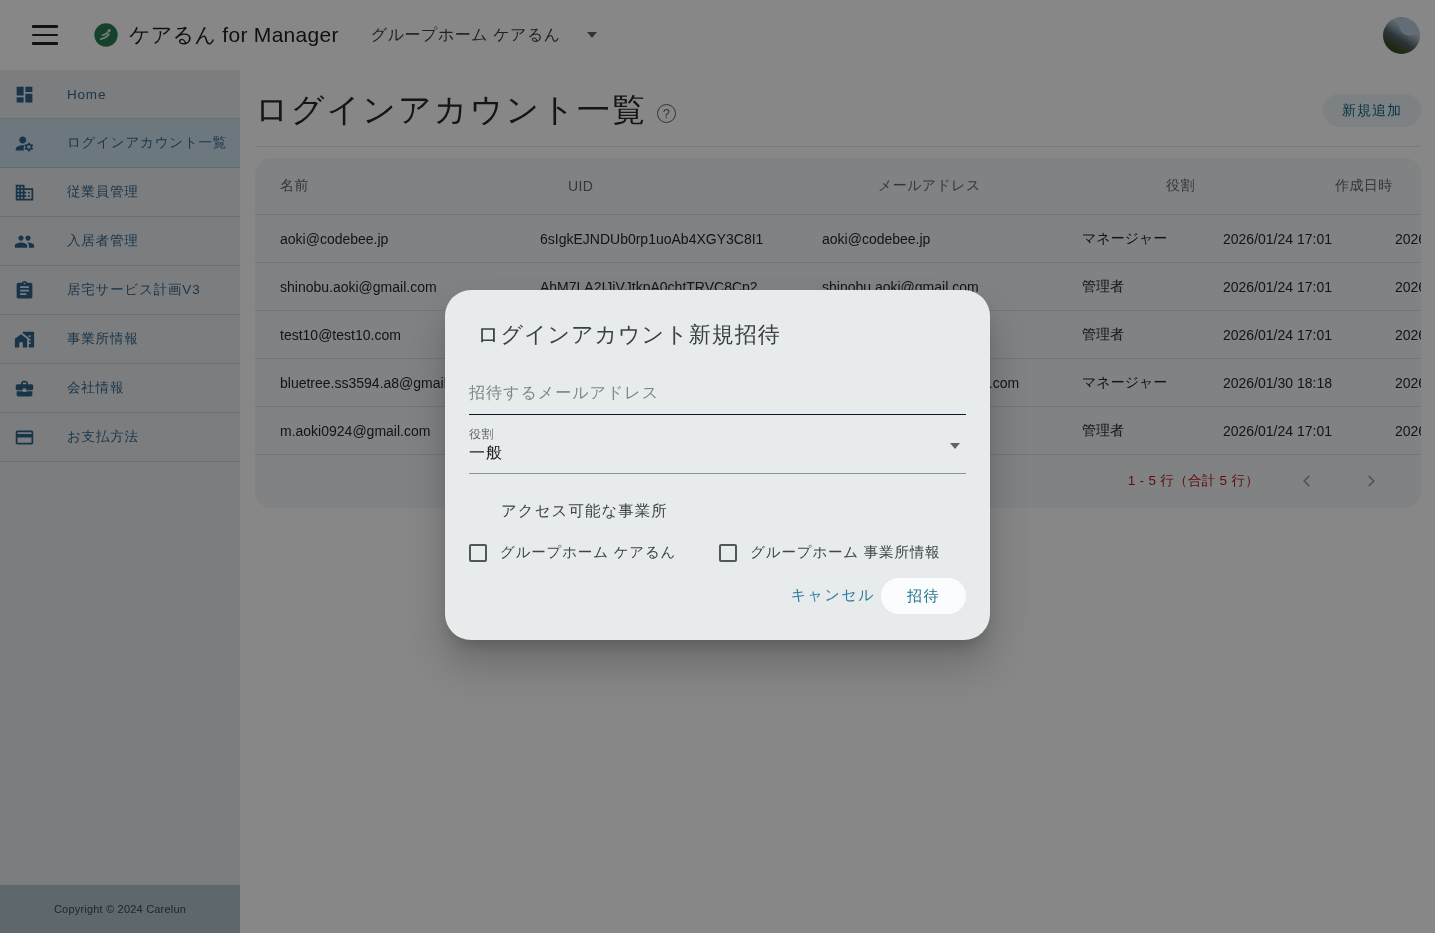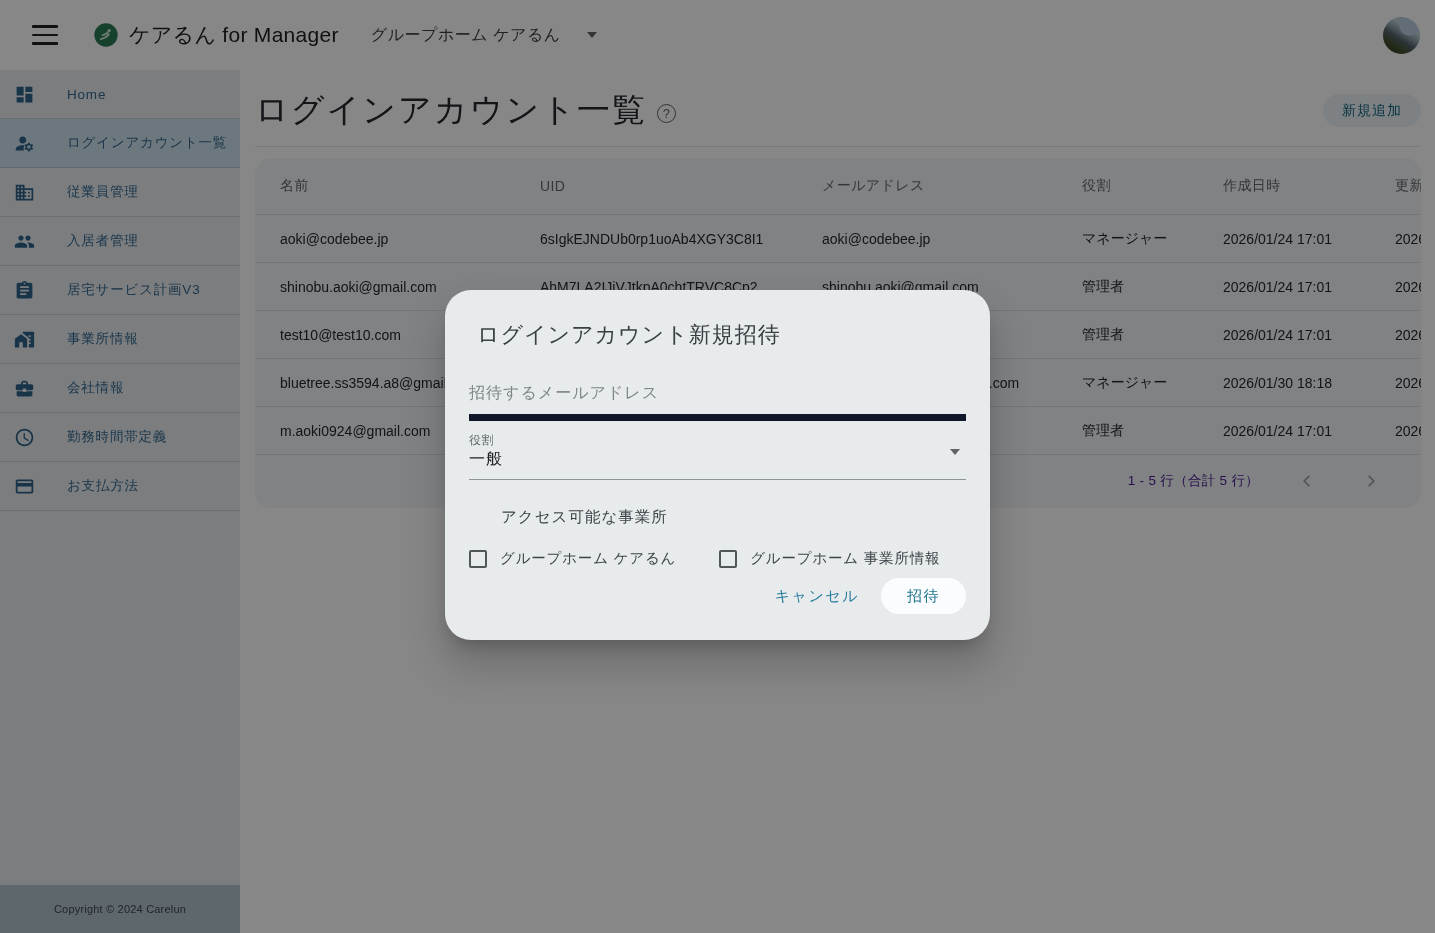--- a/index.html
+++ b/index.html
@@ -33,48 +33,48 @@
   
   .content { position:absolute; left:240px; top:70px; right:0; bottom:0; background:#fff; z-index:1; }
   .page-head { display:flex; align-items:center; padding:18px 14px 0 15px; }
   .page-title { font-size:33px; color:#24292e; letter-spacing:2px; font-weight:400; }
   .help-icon { width:19px; height:19px; border:1.6px solid #5f6368; border-radius:50%; color:#5f6368; font-size:13px; display:flex; align-items:center; justify-content:center; margin-left:10px; margin-top:6px; cursor:pointer; }
   .add-btn { margin-left:auto; margin-right:0; height:33px; padding:0 19px; border:none; border-radius:17px; background:#edf4f7; color:#15657f; font-size:14px; letter-spacing:1px; cursor:pointer; font-family:inherit; }
   .head-divider { border:none; border-top:1px solid #e3e6e8; margin:13px 14px 0 15px; }
 
   .card { margin:11px 14px 0 15px; height:350px; background:#f3f6f7; border-radius:16px; overflow:hidden; }
   .trow { display:grid; grid-template-columns:260px 282px 260px 141px 172px 1fr; padding-left:25px; align-items:center; }
-  .thead { height:57px; border-bottom:1px solid #d9dee1; }
+  .thead { height:57px; border-bottom:1px solid #d9dee1;gap:28px; }
   .tcell { white-space:nowrap; overflow:hidden; font-size:14px; }
   .th { color:#63686d; letter-spacing:.4px; }
   .tr { height:48px; border-bottom:1px solid #d9dee1; color:#24282c; }
   .pagination { height:52px; display:flex; align-items:center; justify-content:flex-end; padding-right:36px; }
-  .page-range { color:#4c1d95; font-size:13.5px; letter-spacing:.3px; }
+  .page-range { color:#b91c1c; font-size:13.5px; letter-spacing:.3px; }
   .pg-btn { background:none; border:none; width:28px; height:28px; display:flex; align-items:center; justify-content:center; cursor:default; }
   .pg-btn:first-of-type { margin-left:34px; }
   .pg-btn + .pg-btn { margin-left:36px; }
   .pg-btn svg { stroke:#9aa0a6; }
 
   
   .scrim { position:absolute; inset:0; background:rgba(0,0,0,0.47); z-index:40; }
   .dialog { position:absolute; left:445px; top:290px; width:545px; height:350px; background:#e8ebec; border-radius:26px; z-index:50; padding:24px; display:flex; flex-direction:column; box-shadow:0 11px 15px -7px rgba(0,0,0,.2), 0 24px 38px 3px rgba(0,0,0,.18); }
   .dialog-title { font-size:22px; font-weight:400; color:#3a3f44; letter-spacing:1px; margin:6px 8px 0; }
-  .email-input { width:100%; margin-top:30px; border:none; outline:none; background:transparent; border-bottom:7px solid #0f172a; font-size:16px; letter-spacing:1px; color:#202124; padding:4px 0 12px; font-family:inherit; }
+  .email-input { width:100%; margin-top:30px; border:none; outline:none; background:transparent; border-bottom:1px solid #0f172a; font-size:16px; letter-spacing:1px; color:#202124; padding:4px 0 12px; font-family:inherit; }
   .email-input::placeholder { color:#7f858a; opacity:1; }
   .role-field { margin-top:11px; border-bottom:1px solid #8f9499; padding-bottom:9px; cursor:pointer; }
   .role-label { font-size:12px; color:#60666c; letter-spacing:.5px; }
   .role-row { display:flex; align-items:flex-start; }
   .role-value { font-size:16px; color:#202124; letter-spacing:1px; }
   .role-caret { width:0; height:0; border-left:5px solid transparent; border-right:5px solid transparent; border-top:6px solid #5f6368; margin-left:auto; margin-right:6px; }
   .offices-label { margin-top:27px; font-size:15.5px; color:#3e4449; letter-spacing:1px;margin-left:32px; }
   .office-row { display:flex; gap:43px; margin-top:21px; }
   .office { display:flex; align-items:center; gap:13px; cursor:pointer; }
   .checkbox { width:18px; height:18px; border:2px solid #51565b; border-radius:2px; background:transparent; flex:none; }
   .office-label { font-size:14.5px; color:#3e4449; letter-spacing:.8px; }
-  .actions { margin-top:auto; display:flex; justify-content:flex-end; align-items:center; gap:16px; padding-bottom:2px; }
+  .actions { margin-top:auto; display:flex; justify-content:flex-end; align-items:flex-start; padding-bottom:2px; }
   .btn-cancel { background:none; border:none; color:#2a7c9e; font-size:15px; font-weight:500; letter-spacing:1.5px; padding:8px 6px; cursor:pointer; font-family:inherit; }
   .btn-invite { background:#fbfcfd; border:none; border-radius:18px; height:36px; padding:0 26px; color:#20768f; font-size:15px; font-weight:500; letter-spacing:1.5px; cursor:pointer; font-family:inherit; }
 </style>
 </head>
 <body>
 
 <div class="app">
 
   <header class="topbar">
     <div class="hamburger">
@@ -151,28 +151,20 @@
           </span>
     <span class="side-label">事業所情報</span>
   </div>
         <div class="side-item">
     <span class="side-icon">
             <svg viewBox="0 0 24 24">
               <path d="M10 16v-1H3.01L3 19c0 1.11.89 2 2 2h14c1.11 0 2-.89 2-2v-4h-7v1h-4zm10-9h-4.01V5l-2-2h-4l-2 2v2H4c-1.1 0-2 .9-2 2v3c0 1.11.89 2 2 2h6v-2h4v2h6c1.1 0 2-.9 2-2V9c0-1.1-.9-2-2-2zm-6 0h-4V5h4v2z"></path>
             </svg>
           </span>
     <span class="side-label">会社情報</span>
-  </div>
-        <div class="side-item">
-    <span class="side-icon">
-            <svg viewBox="0 0 24 24">
-              <path d="M11.99 2C6.47 2 2 6.48 2 12s4.47 10 9.99 10C17.52 22 22 17.52 22 12S17.52 2 11.99 2zM12 20c-4.42 0-8-3.58-8-8s3.58-8 8-8 8 3.58 8 8-3.58 8-8 8zm.5-13H11v6l5.25 3.15.75-1.23-4.5-2.67z"></path>
-            </svg>
-          </span>
-    <span class="side-label">勤務時間帯定義</span>
   </div>
         <div class="side-item">
     <span class="side-icon">
             <svg viewBox="0 0 24 24">
               <path d="M20 4H4c-1.11 0-1.99.89-1.99 2L2 18c0 1.11.89 2 2 2h16c1.11 0 2-.89 2-2V6c0-1.11-.89-2-2-2zm0 14H4v-6h16v6zm0-10H4V6h16v2z"></path>
             </svg>
           </span>
     <span class="side-label">お支払方法</span>
   </div>
       </nav>

